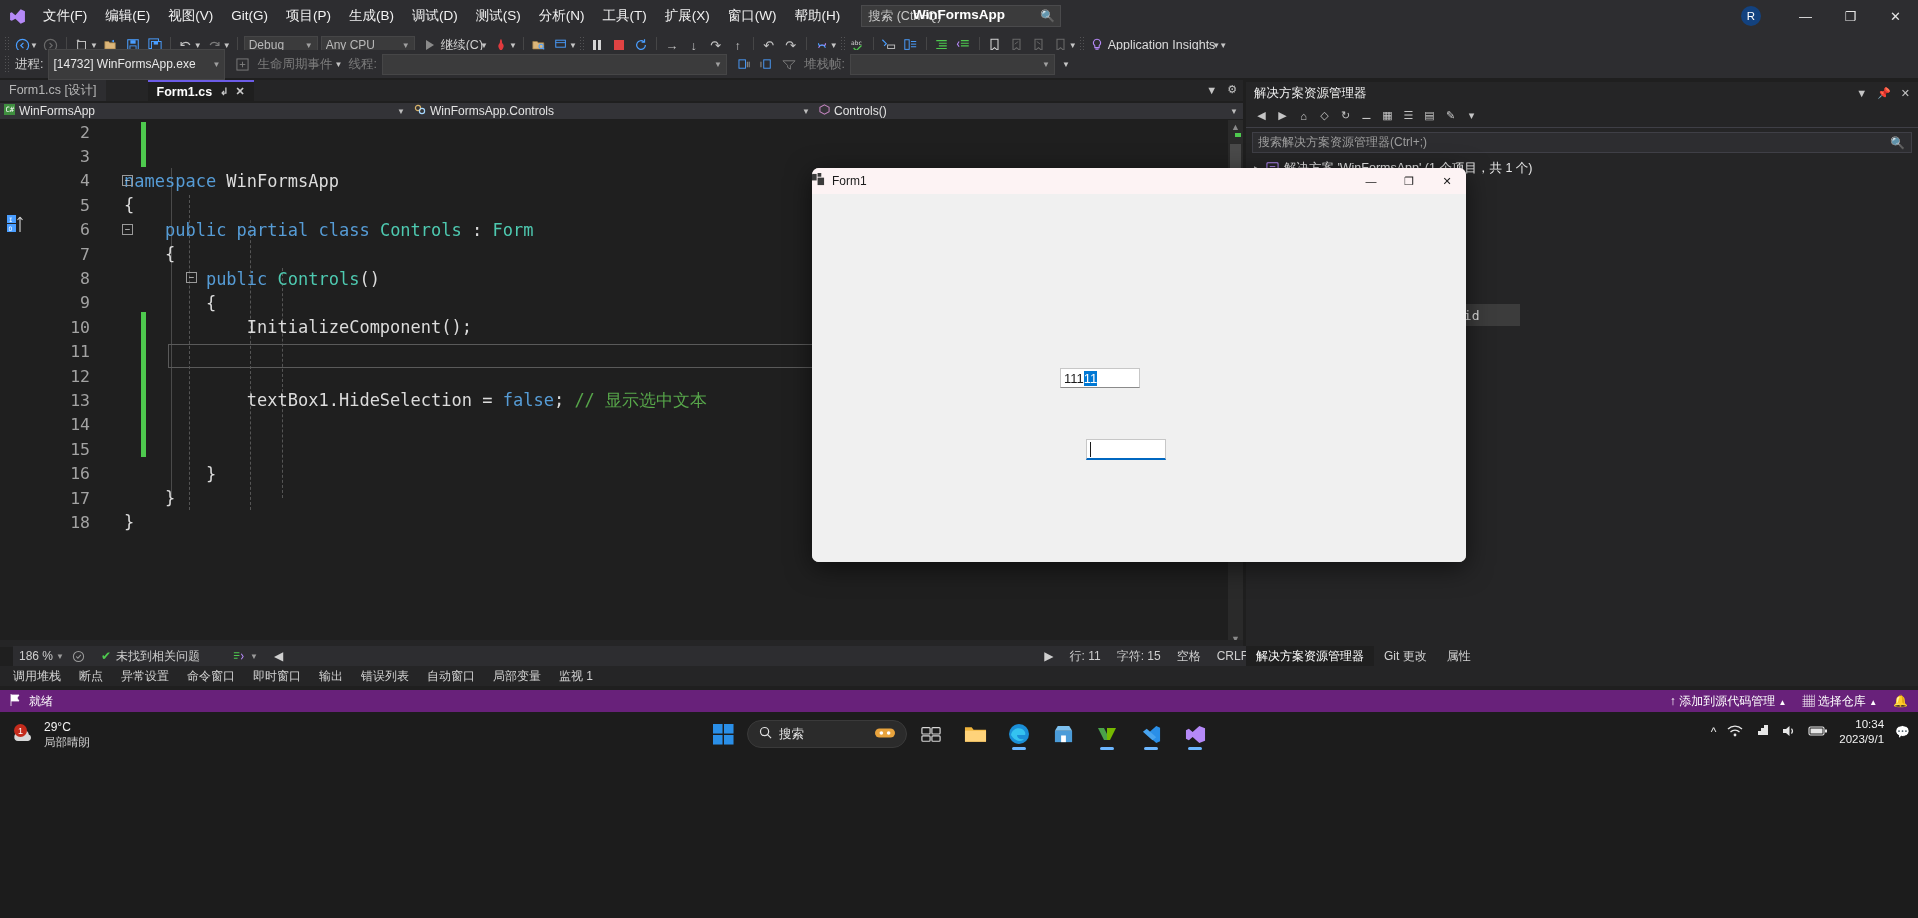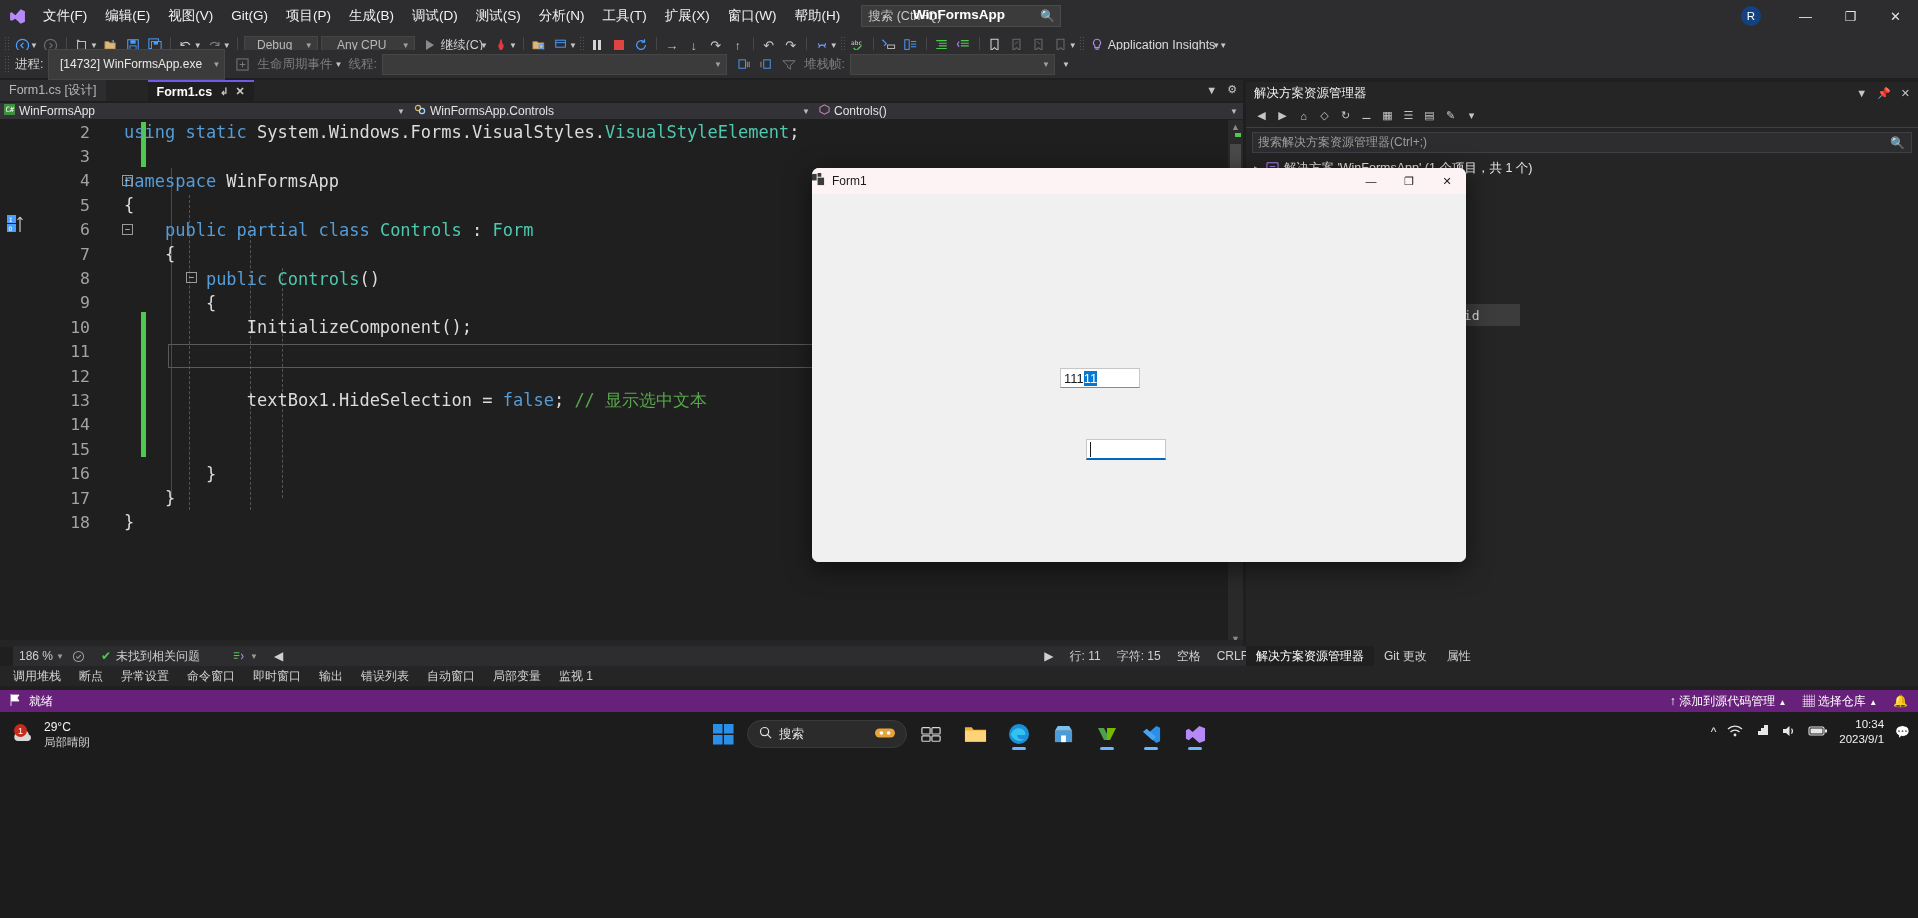--- a/index.html
+++ b/index.html
@@ -58,21 +58,21 @@
   .tb-sep { width: 1px; height: 16px; background: #464647; margin: 0 4px; flex: none; }
   .tb-grip { width: 7px; height: 18px; flex: none;
     background-image: radial-gradient(#5a5a5c 1px, transparent 1px);
     background-size: 3px 3px; opacity: .85; }
   .tb-caret { color: #c5c5c5; font-size: 8px; margin-left: -3px; margin-right: 2px; }
   .combo {
     height: 19px; background: #3b3b3c; border: 1px solid #464647; color: #b9b9b9;
     font-size: 12px; display: flex; align-items: center; padding: 0 4px;
     position: relative; flex: none;
   }
-  .combo .cv { flex: 1; overflow: hidden; white-space: nowrap; text-align: center; }
+  .combo .cv { flex: 1; overflow: hidden; white-space: nowrap; }
   .combo .ca { font-size: 8px; color: #a0a0a0; margin-left: 4px; }
   .run-lbl { color: #d0d0d0; font-size: 12.5px; white-space: nowrap; }
   .ai-lbl { color: #dcdcdc; font-size: 12.5px; white-space: nowrap; }
 
   
   .toolbar2 {
     position: absolute; left: 0; top: 50px; width: 1918px; height: 28px;
     background: #2d2d30; display: flex; align-items: center; padding-left: 4px;
   }
   .t2lbl { color: #cfcfcf; font-size: 12.5px; margin: 0 5px 0 4px; white-space: nowrap; }
@@ -644,21 +644,20 @@
       <div class="indentguide" style="left:216px;top:100px;height:290px;border-left:1px dashed #555;background:none;"></div>
       <div class="indentguide" style="left:248px;top:148px;height:230px;border-left:1px dashed #555;background:none;"></div>
 
       <div class="chgbar chg-green" style="left:107px;top:2px;height:45px;"></div>
       <div class="chgbar chg-green" style="left:107px;top:192px;height:145px;"></div>
 
       <div class="curline" style="left:134px;top:224px;width:646px;"></div>
 
       <div class="cline">
         <span class="lnum">2</span>
-        <span class="ctext"><span class="k-blue">using static </span><span class="k-white">System.Windows.Forms.VisualStyles.</span><span class="k-teal">VisualStyleElement</span><span class="k-white">;</span></span>
       </div>
       <div class="cline">
         <span class="lnum">3</span>
         <span class="ctext"></span>
       </div>
       <div class="cline">
         <span class="lnum">4</span>
         <span class="fold" style="top:6px;">−</span>
         <span class="ctext"><span class="k-blue">namespace </span><span class="k-white">WinFormsApp</span></span>
       </div>

